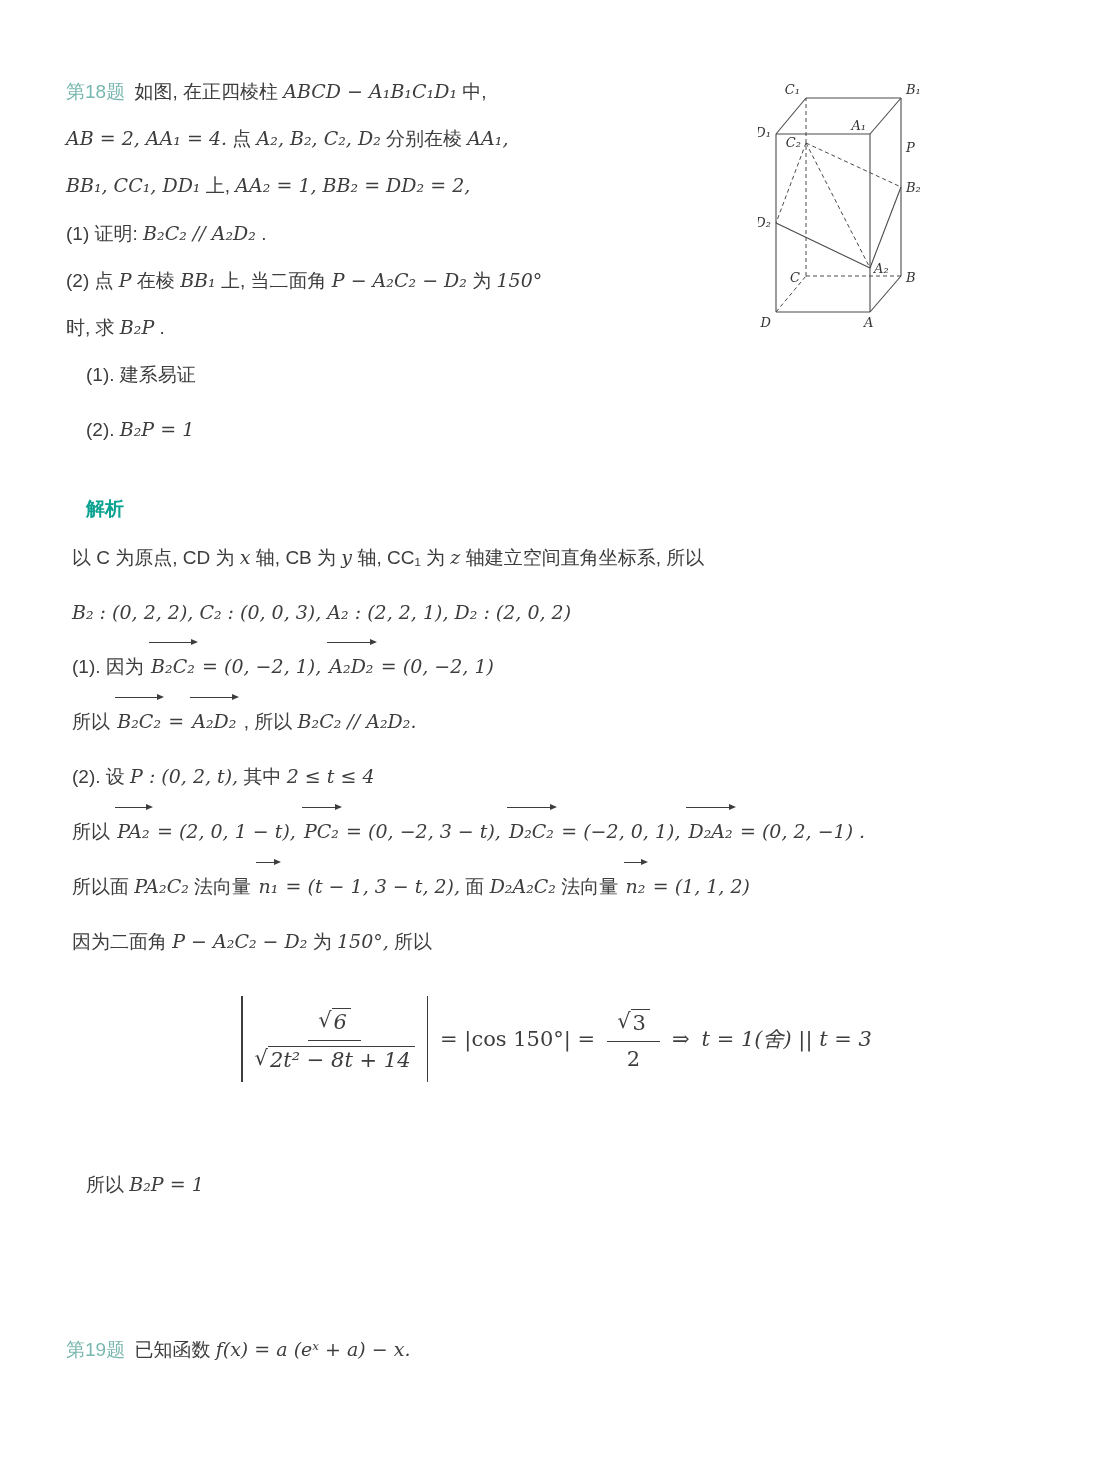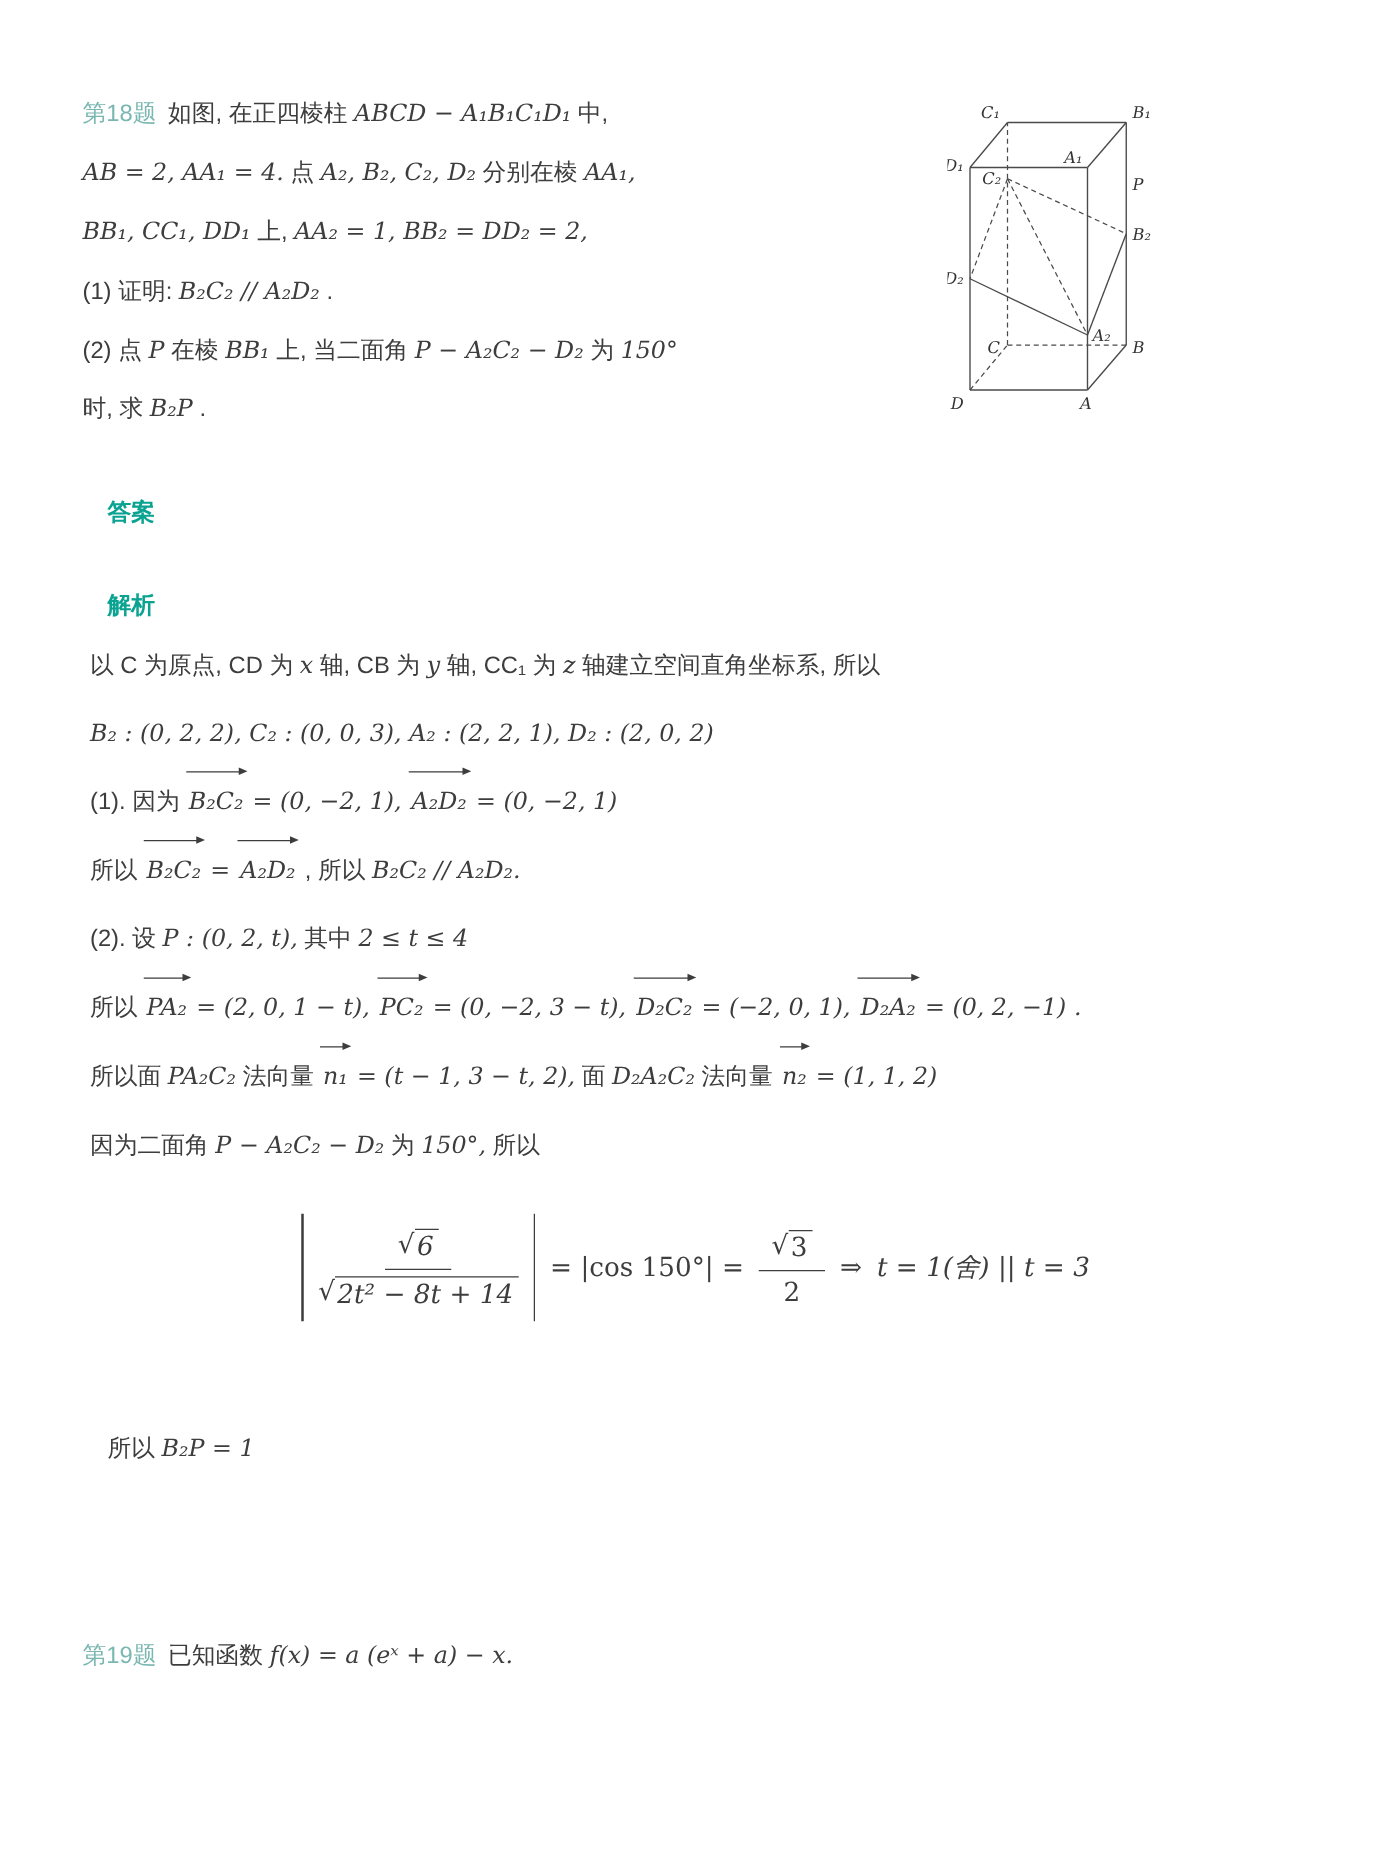--- a/index.html
+++ b/index.html
@@ -166,21 +166,25 @@
         <text class="flabel" x="13" y="143" text-anchor="end">D₂</text>
         <text class="flabel" x="116" y="189" text-anchor="start">A₂</text>
         <text class="flabel" x="42" y="198" text-anchor="end">C</text>
         <text class="flabel" x="148" y="198" text-anchor="start">B</text>
         <text class="flabel" x="13" y="243" text-anchor="end">D</text>
         <text class="flabel" x="106" y="243" text-anchor="start">A</text>
       </g>
     </svg>
   </div>
 
-  <p class="heading first">答案</p>
+  <p class="body-line">(1). 建系易证</p>
+  <p class="body-line">
+    <span class="cn">(2). </span>
+    <span class="m">B₂P = 1</span>
+  </p>
 
   <p class="heading">解析</p>
   <p class="ana-line">
     <span class="cn">以 C 为原点, CD 为 </span>
     <span class="m">x</span>
     <span class="cn"> 轴, CB 为 </span>
     <span class="m">y</span>
     <span class="cn"> 轴, CC₁ 为 </span>
     <span class="m">z</span>
     <span class="cn"> 轴建立空间直角坐标系, 所以</span>

